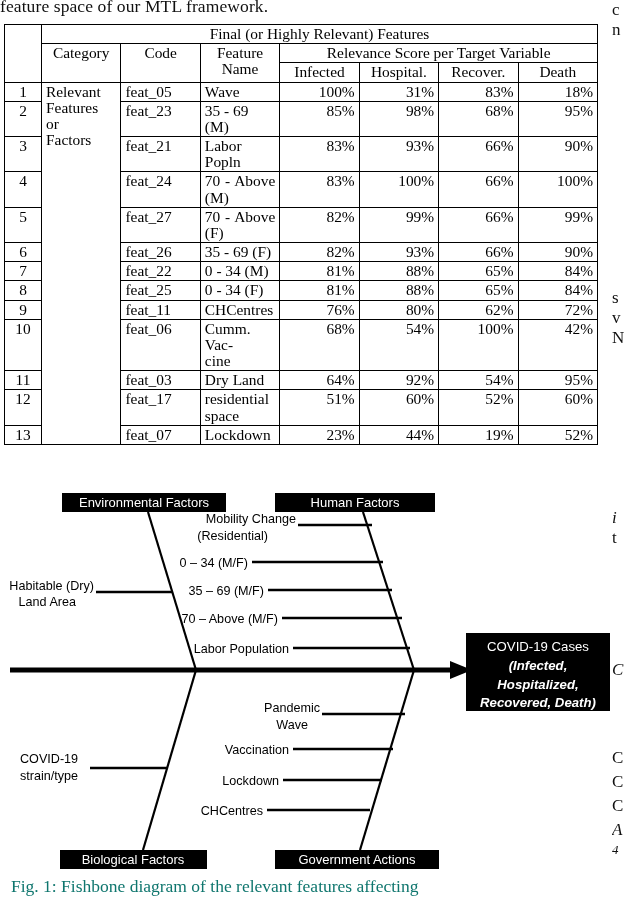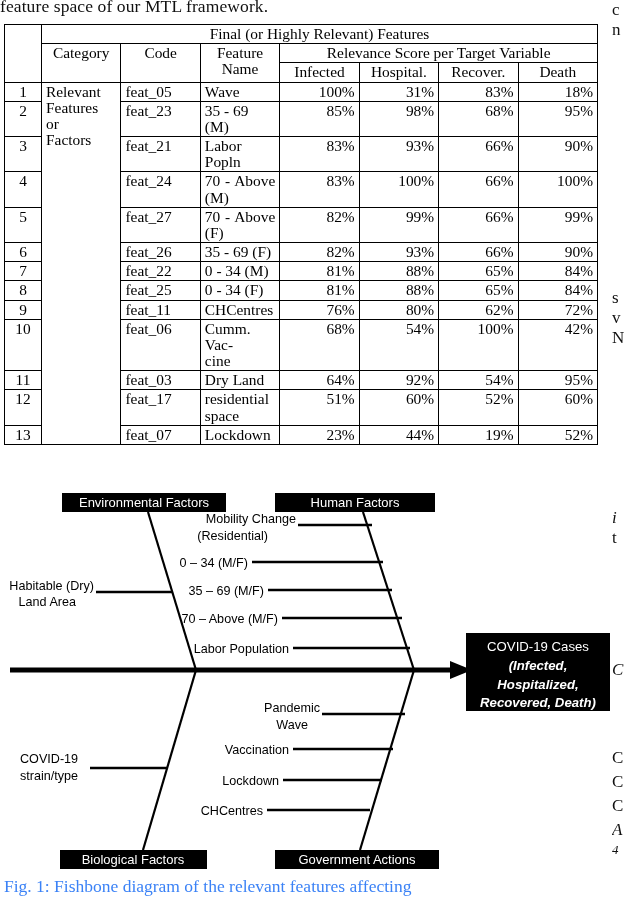--- a/index.html
+++ b/index.html
@@ -113,28 +113,28 @@
   .fb-cause-text {
     font-family: "Liberation Sans", sans-serif;
     font-size: 13.2px;
     fill: #ffffff;
   }
   .fb-cause-text.italic { font-style: italic; font-weight: bold; }
 
   
   .caption {
     position: absolute;
-    left: 4px;
+    left: 11px;
     top: 876px;
     width: 600px;
     font-family: "Liberation Serif", serif;
     font-size: 17.5px;
     white-space: nowrap;
     overflow: hidden;
-    color: #3b82f6;
+    color: #0f766e;
   }
 </style>
 </head>
 <body>
 
 <div class="page-top-text">feature space of our MTL framework.</div>
 
 <div class="right-col">
   <div class="frag" style="top:0px">c</div>
   <div class="frag" style="top:20px">n</div>

